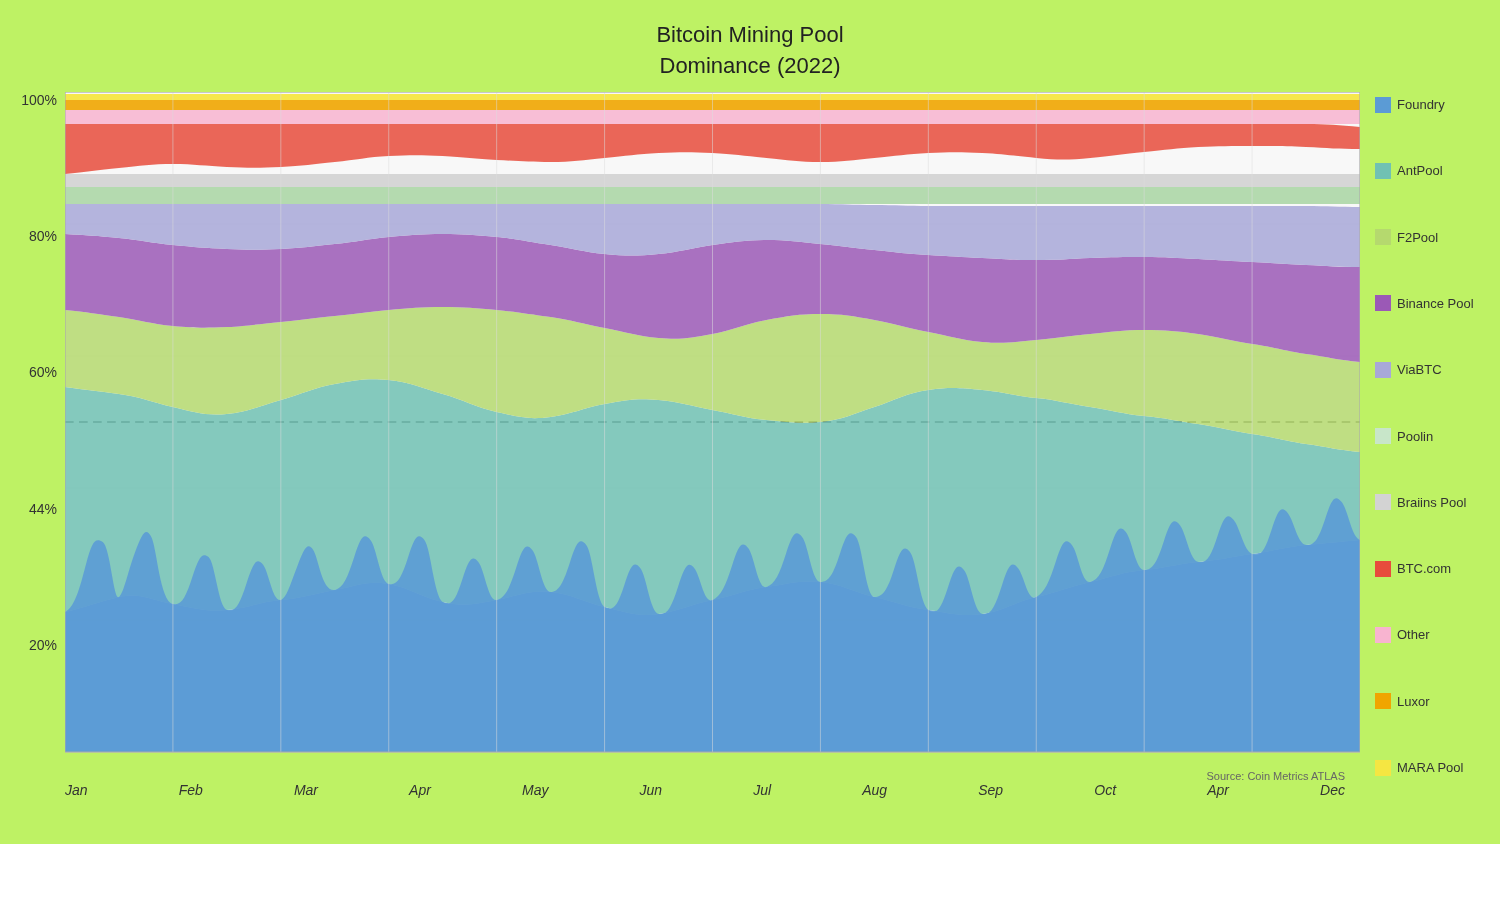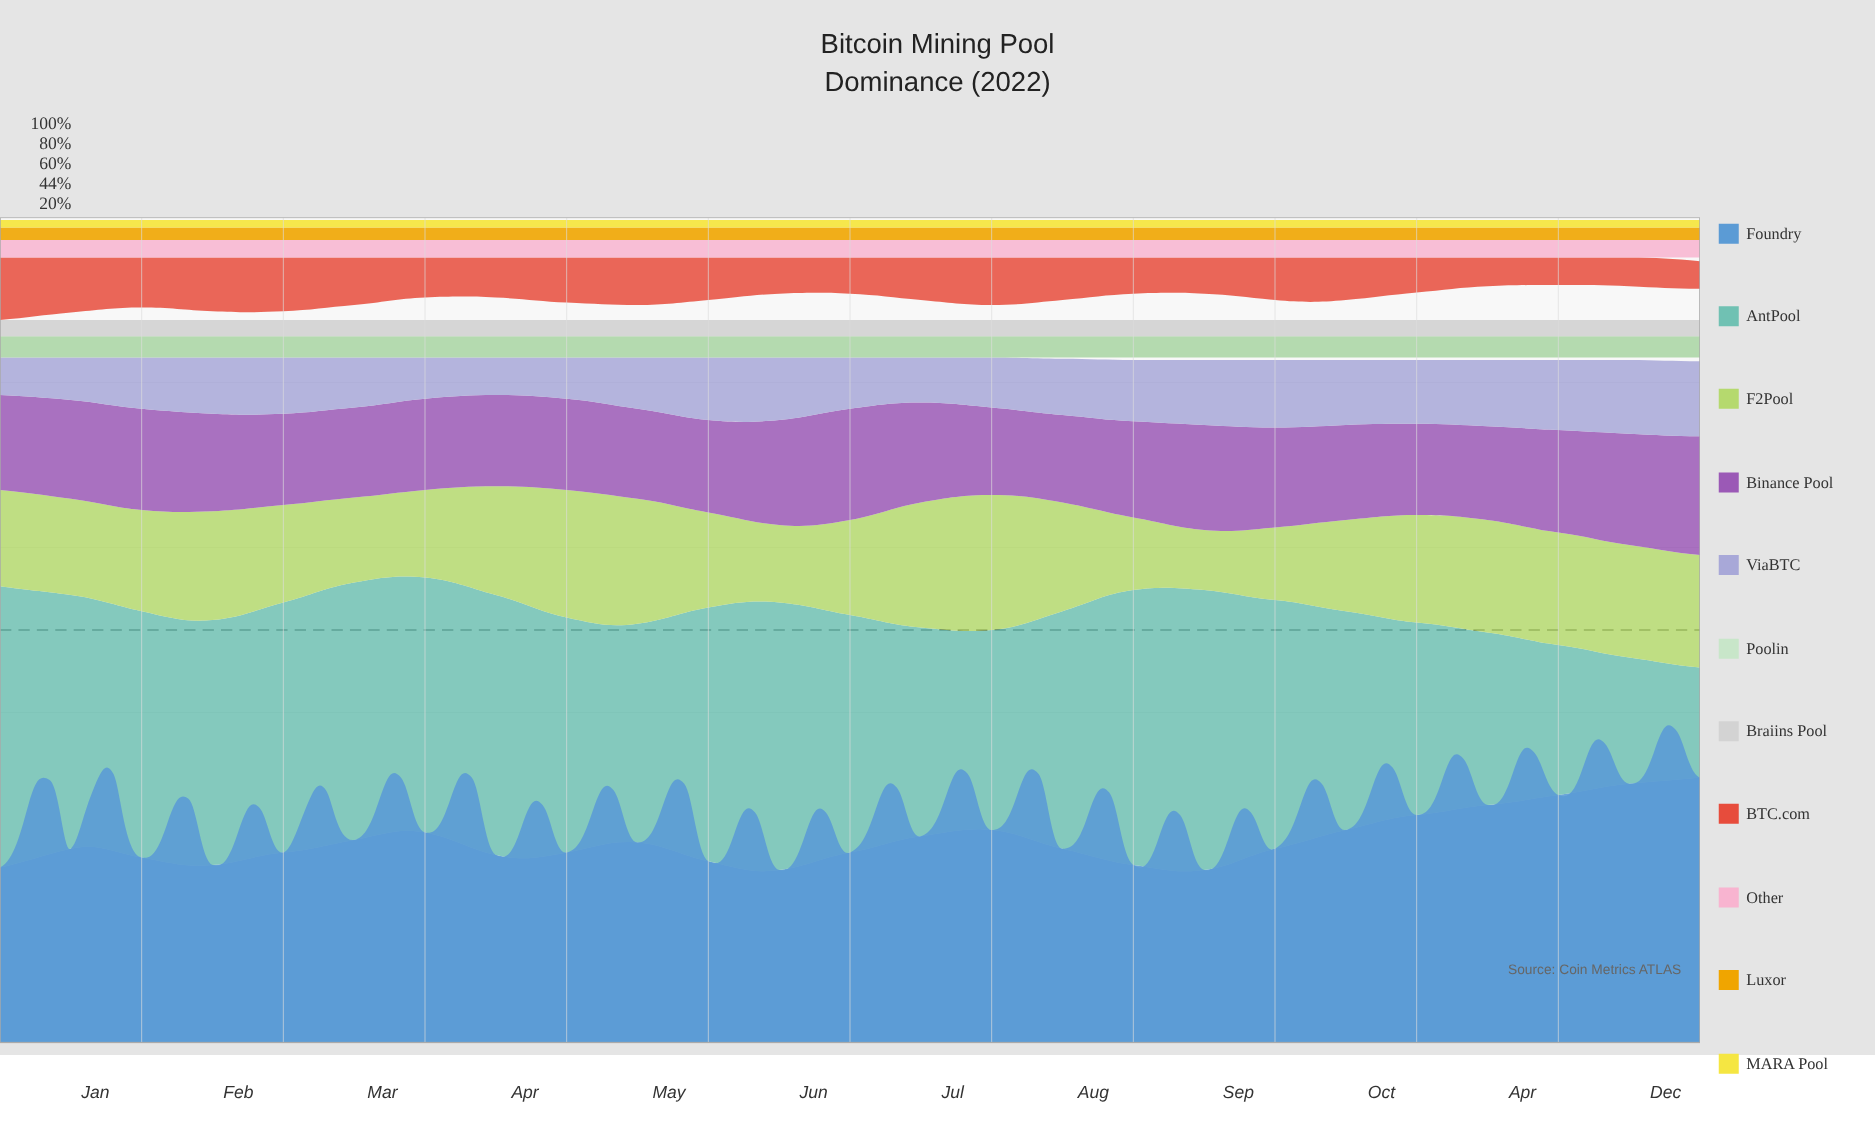--- a/index.html
+++ b/index.html
@@ -7,36 +7,35 @@
       background: #fff;
       font-family: Arial, sans-serif;
       width: 1500px;
       height: 900px;
       overflow: hidden;
     }
     .chart-container {
       width: 1500px;
       height: 844px;
       position: relative;
-      background: #e5e5e5;
+      background: #bef264;
       padding: 20px 0 60px 0;
     }
     .chart-title {
       text-align: center;
       font-size: 22px;
       font-weight: normal;
       line-height: 1.4;
       margin-bottom: 10px;
       color: #222;
     }
     .chart-area {
       position: relative;
       display: flex;
-      flex-direction: column;
-      font-family: Liberation Serif, serif;
+      flex-direction: row;
     }
     .y-axis {
       width: 65px;
       position: relative;
       display: flex;
       flex-direction: column;
       justify-content: space-between;
       padding-bottom: 2px;
     }
     .y-label {

